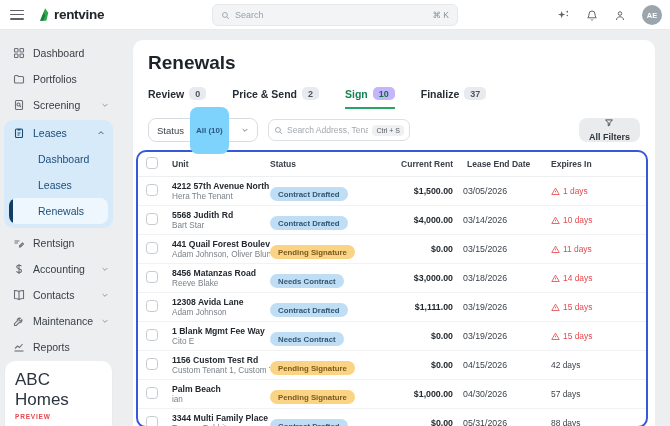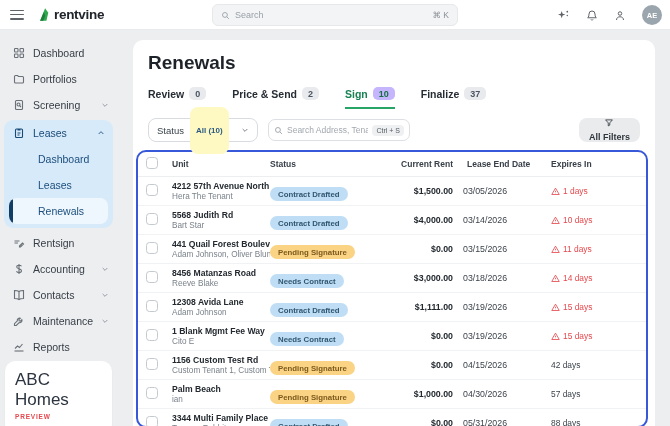--- a/index.html
+++ b/index.html
@@ -61,21 +61,21 @@
     border-radius:5px; padding:1.5px 6px; }
   .tab.active { border-bottom-color:#27a567; }
   .tab.active .tab-label { color:#178252; }
   .tab.active .tab-count { background:#c4b5fd; color:#156f43; }
 
   
   .filter-row { display:flex; align-items:center; margin:9px 15px 0; gap:10px; }
   .status-select { width:110px; height:24px; border:1px solid #d8dce0; border-radius:8px;
     display:flex; align-items:center; padding:0 8px; gap:6px; cursor:pointer; background:#fff; }
   .status-label { font-size:9.5px; color:#3c434b; }
-  .status-value { font-size:8px; font-weight:600; color:#2b5a82; background:#fef9c3;
+  .status-value { font-size:8px; font-weight:600; color:#2b5a82; background:#7dd3fc;
     border-radius:8px; padding:19px 6px; }
   .table-search { width:142px; height:22px; border:1px solid #dcdfe3; border-radius:7px;
     display:flex; align-items:center; padding:0 5px; gap:4px; background:#fff; }
   .table-search input { flex:1; min-width:0; border:none; outline:none; background:transparent;
     font-size:8.5px; color:#444; font-family:"Liberation Sans", sans-serif; }
   .table-search input::placeholder { color:#a2a8ae; }
   .kbd-pill { font-size:7px; color:#555b62; background:#eef0f2; border-radius:4px;
     padding:2px 4px; white-space:nowrap; }
   .all-filters { margin-left:auto; height:24px; background:#e9ebed; border-radius:8px;
     display:flex; align-items:center; gap:5px; padding:0 10px; cursor:pointer;flex-direction:column; }

